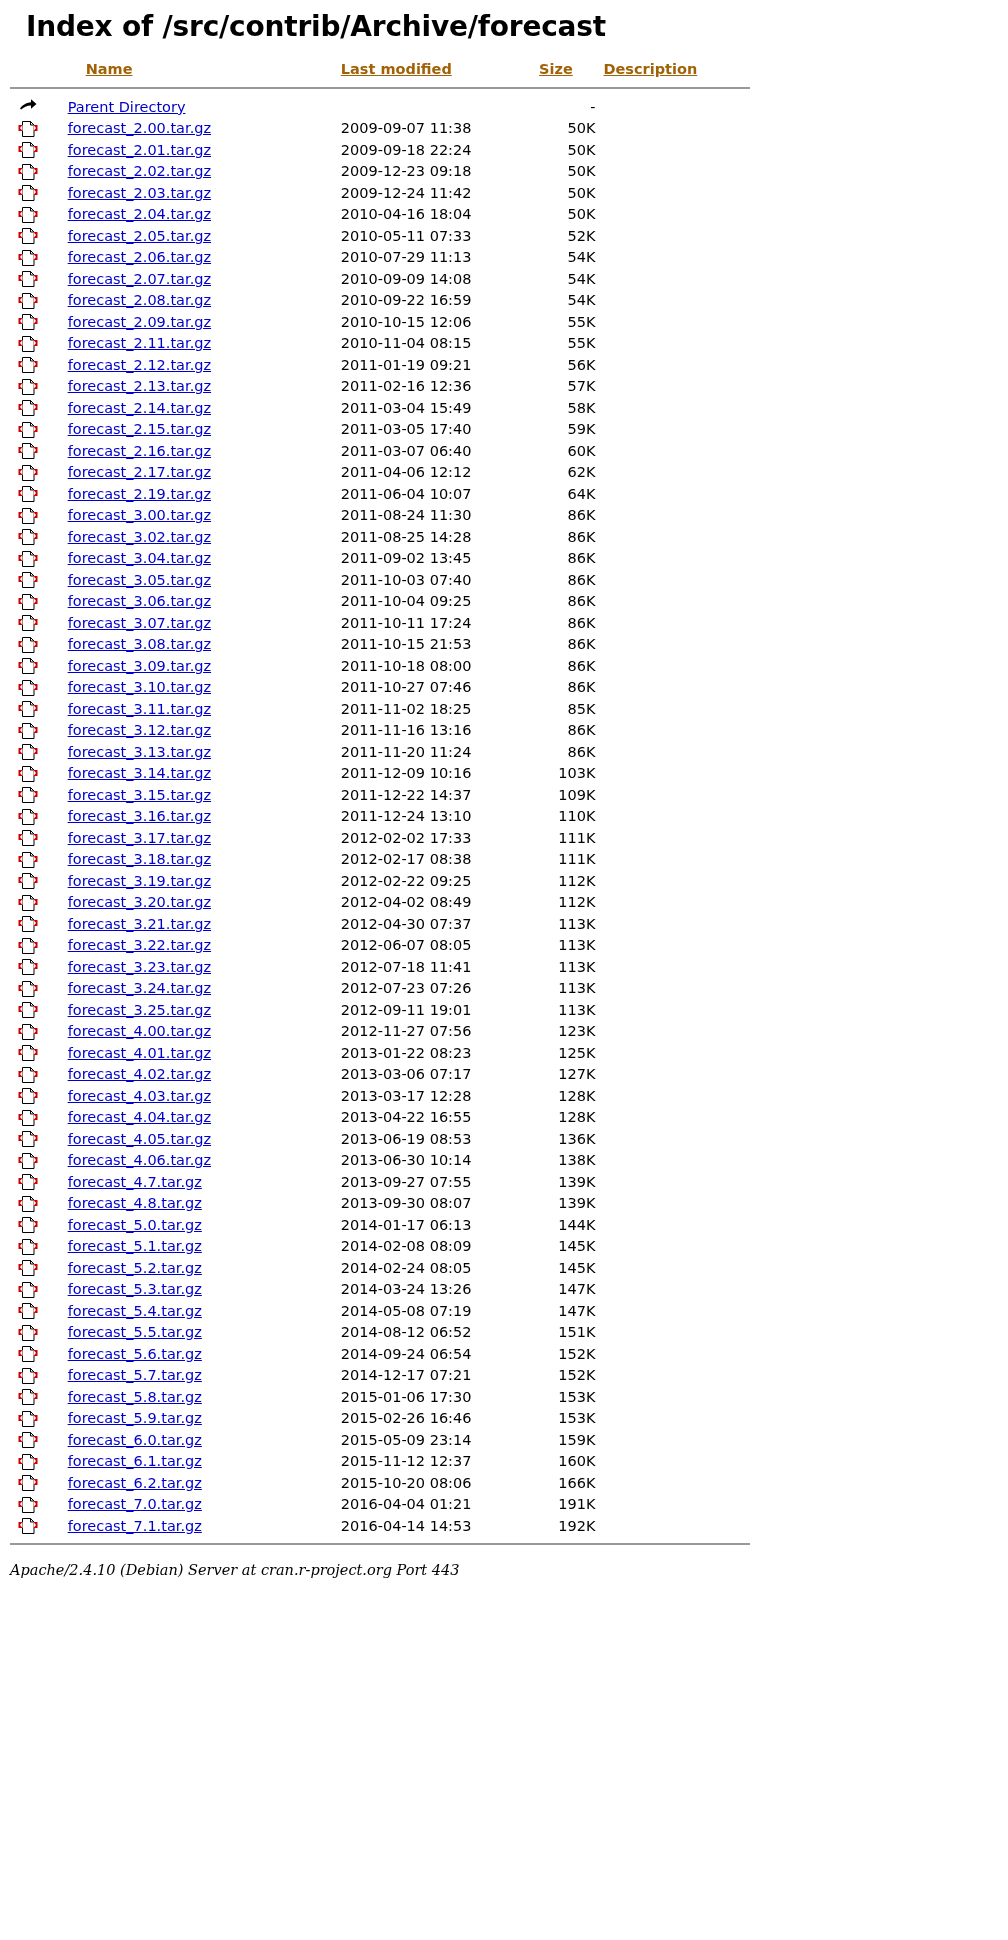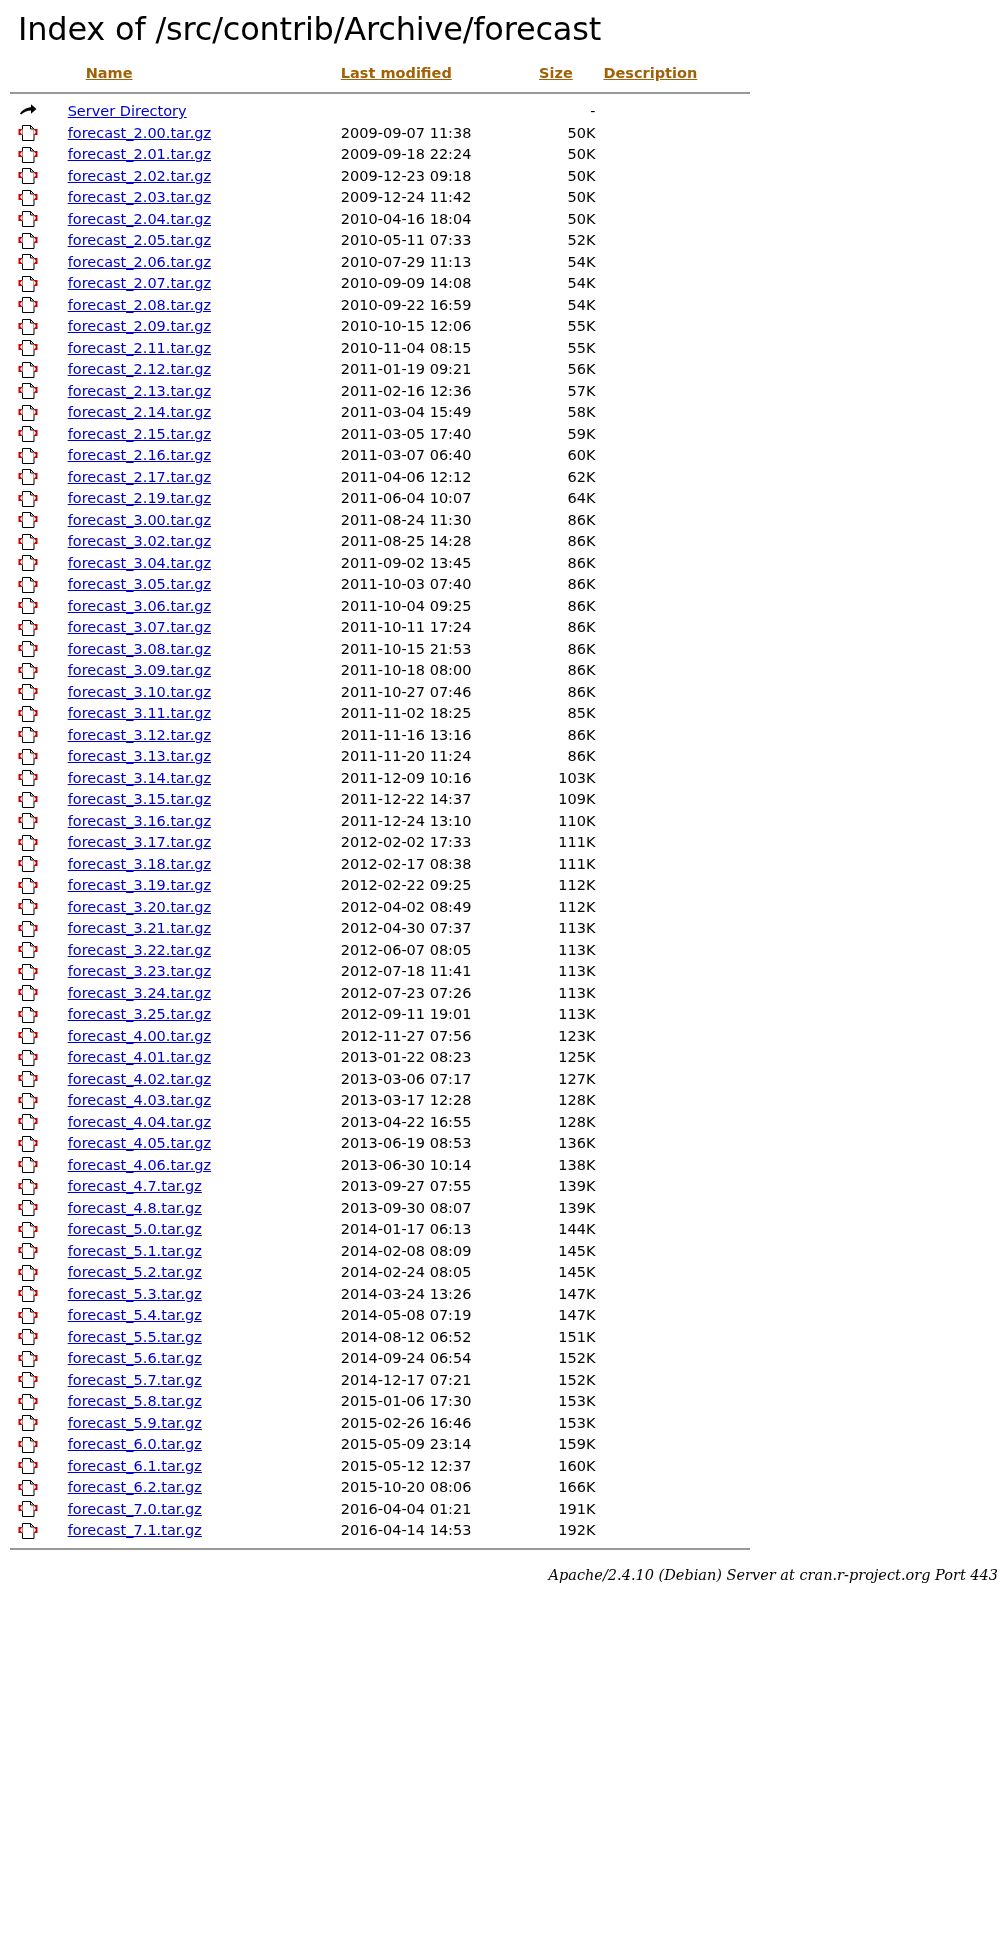--- a/index.html
+++ b/index.html
@@ -15,24 +15,24 @@
     -webkit-font-smoothing: antialiased;
   }
 
   .page {
     padding: 8px 10px 0 10px;
     box-sizing: border-box;
   }
 
   h1.page-title {
     font-family: "DejaVu Sans", sans-serif;
-    font-size: 32px;
-    font-weight: normal;
+    font-size: 28px;
+    font-weight: bold;
     line-height: 1.1;
-    margin: 4px 0 18px 8px;
+    margin: 4px 0 18px 16px;
     letter-spacing: -0.2px;
     color: #000;
   }
 
   table.index-table {
     border-collapse: collapse;
     border-spacing: 0;
     font-size: 14.5px;
   }
 
@@ -96,21 +96,20 @@
   }
   .icon-wrap svg { display: block; }
 
   .footer {
     font-family: "DejaVu Serif", serif;
     font-style: italic;
     font-size: 14.5px;
     color: #000;
     margin-top: 9px;
     padding-left: 0px;
-    text-align: right;
   }
   .footer-rule {
     border: 0;
     border-top: 2px solid #999999;
     margin: 6px 0 8px 0;
     width: 740px;
   }
   .head-rule {
     border: 0;
     border-top: 2px solid #999999;
@@ -153,21 +152,21 @@
 
       <tr>
         <td class="col-icon">
           <span class="icon-wrap">
             <svg width="20" height="21" viewBox="0 0 20 21" xmlns="http://www.w3.org/2000/svg">
               <path d="M2 12.5 C4 9.5, 8 6.5, 13 6.2 L13 3.2 L18.5 8 L13 12.8 L13 9.6 C9 9.8, 5.5 11.2, 3.2 13.6 Z" fill="#000000"></path>
             </svg>
           </span>
         </td>
         <td class="col-name">
-          <a href="#" class="file-link">Server Directory</a>
+          <a href="#" class="file-link">Parent Directory</a>
         </td>
         <td class="col-date date-cell"></td>
         <td class="col-size size-cell">-</td>
         <td class="col-desc"></td>
       </tr>
 
     <tr>
           <td class="col-icon"><span class="icon-wrap"><svg width="20" height="21" viewBox="0 0 20 21" xmlns="http://www.w3.org/2000/svg">
                 <path d="M4.5 3.5 L12.5 3.5 L16 7 L16 18.5 L4.5 18.5 Z" fill="#ffffff" stroke="#000000" stroke-width="1"></path>
                 <path d="M12.5 3.5 L12.5 7 L16 7 Z" fill="#ffffff" stroke="#000000" stroke-width="1"></path>
@@ -1038,21 +1037,21 @@
         <tr>
           <td class="col-icon"><span class="icon-wrap"><svg width="20" height="21" viewBox="0 0 20 21" xmlns="http://www.w3.org/2000/svg">
                 <path d="M4.5 3.5 L12.5 3.5 L16 7 L16 18.5 L4.5 18.5 Z" fill="#ffffff" stroke="#000000" stroke-width="1"></path>
                 <path d="M12.5 3.5 L12.5 7 L16 7 Z" fill="#ffffff" stroke="#000000" stroke-width="1"></path>
                 <rect x="0.5" y="7" width="4" height="6" fill="#cc0000"></rect>
                 <rect x="15.5" y="7" width="4" height="6" fill="#cc0000"></rect>
                 <path d="M4.5 7 L4.5 13 L2 10 Z" fill="#ffffff"></path>
                 <path d="M15.5 7 L15.5 13 L18 10 Z" fill="#ffffff"></path>
               </svg></span></td>
           <td class="col-name"><a href="#" class="file-link">forecast_6.1.tar.gz</a></td>
-          <td class="col-date date-cell">2015-05-12 12:37</td>
+          <td class="col-date date-cell">2015-11-12 12:37</td>
           <td class="col-size size-cell">160K</td>
           <td class="col-desc"></td>
         </tr>
         <tr>
           <td class="col-icon"><span class="icon-wrap"><svg width="20" height="21" viewBox="0 0 20 21" xmlns="http://www.w3.org/2000/svg">
                 <path d="M4.5 3.5 L12.5 3.5 L16 7 L16 18.5 L4.5 18.5 Z" fill="#ffffff" stroke="#000000" stroke-width="1"></path>
                 <path d="M12.5 3.5 L12.5 7 L16 7 Z" fill="#ffffff" stroke="#000000" stroke-width="1"></path>
                 <rect x="0.5" y="7" width="4" height="6" fill="#cc0000"></rect>
                 <rect x="15.5" y="7" width="4" height="6" fill="#cc0000"></rect>
                 <path d="M4.5 7 L4.5 13 L2 10 Z" fill="#ffffff"></path>

